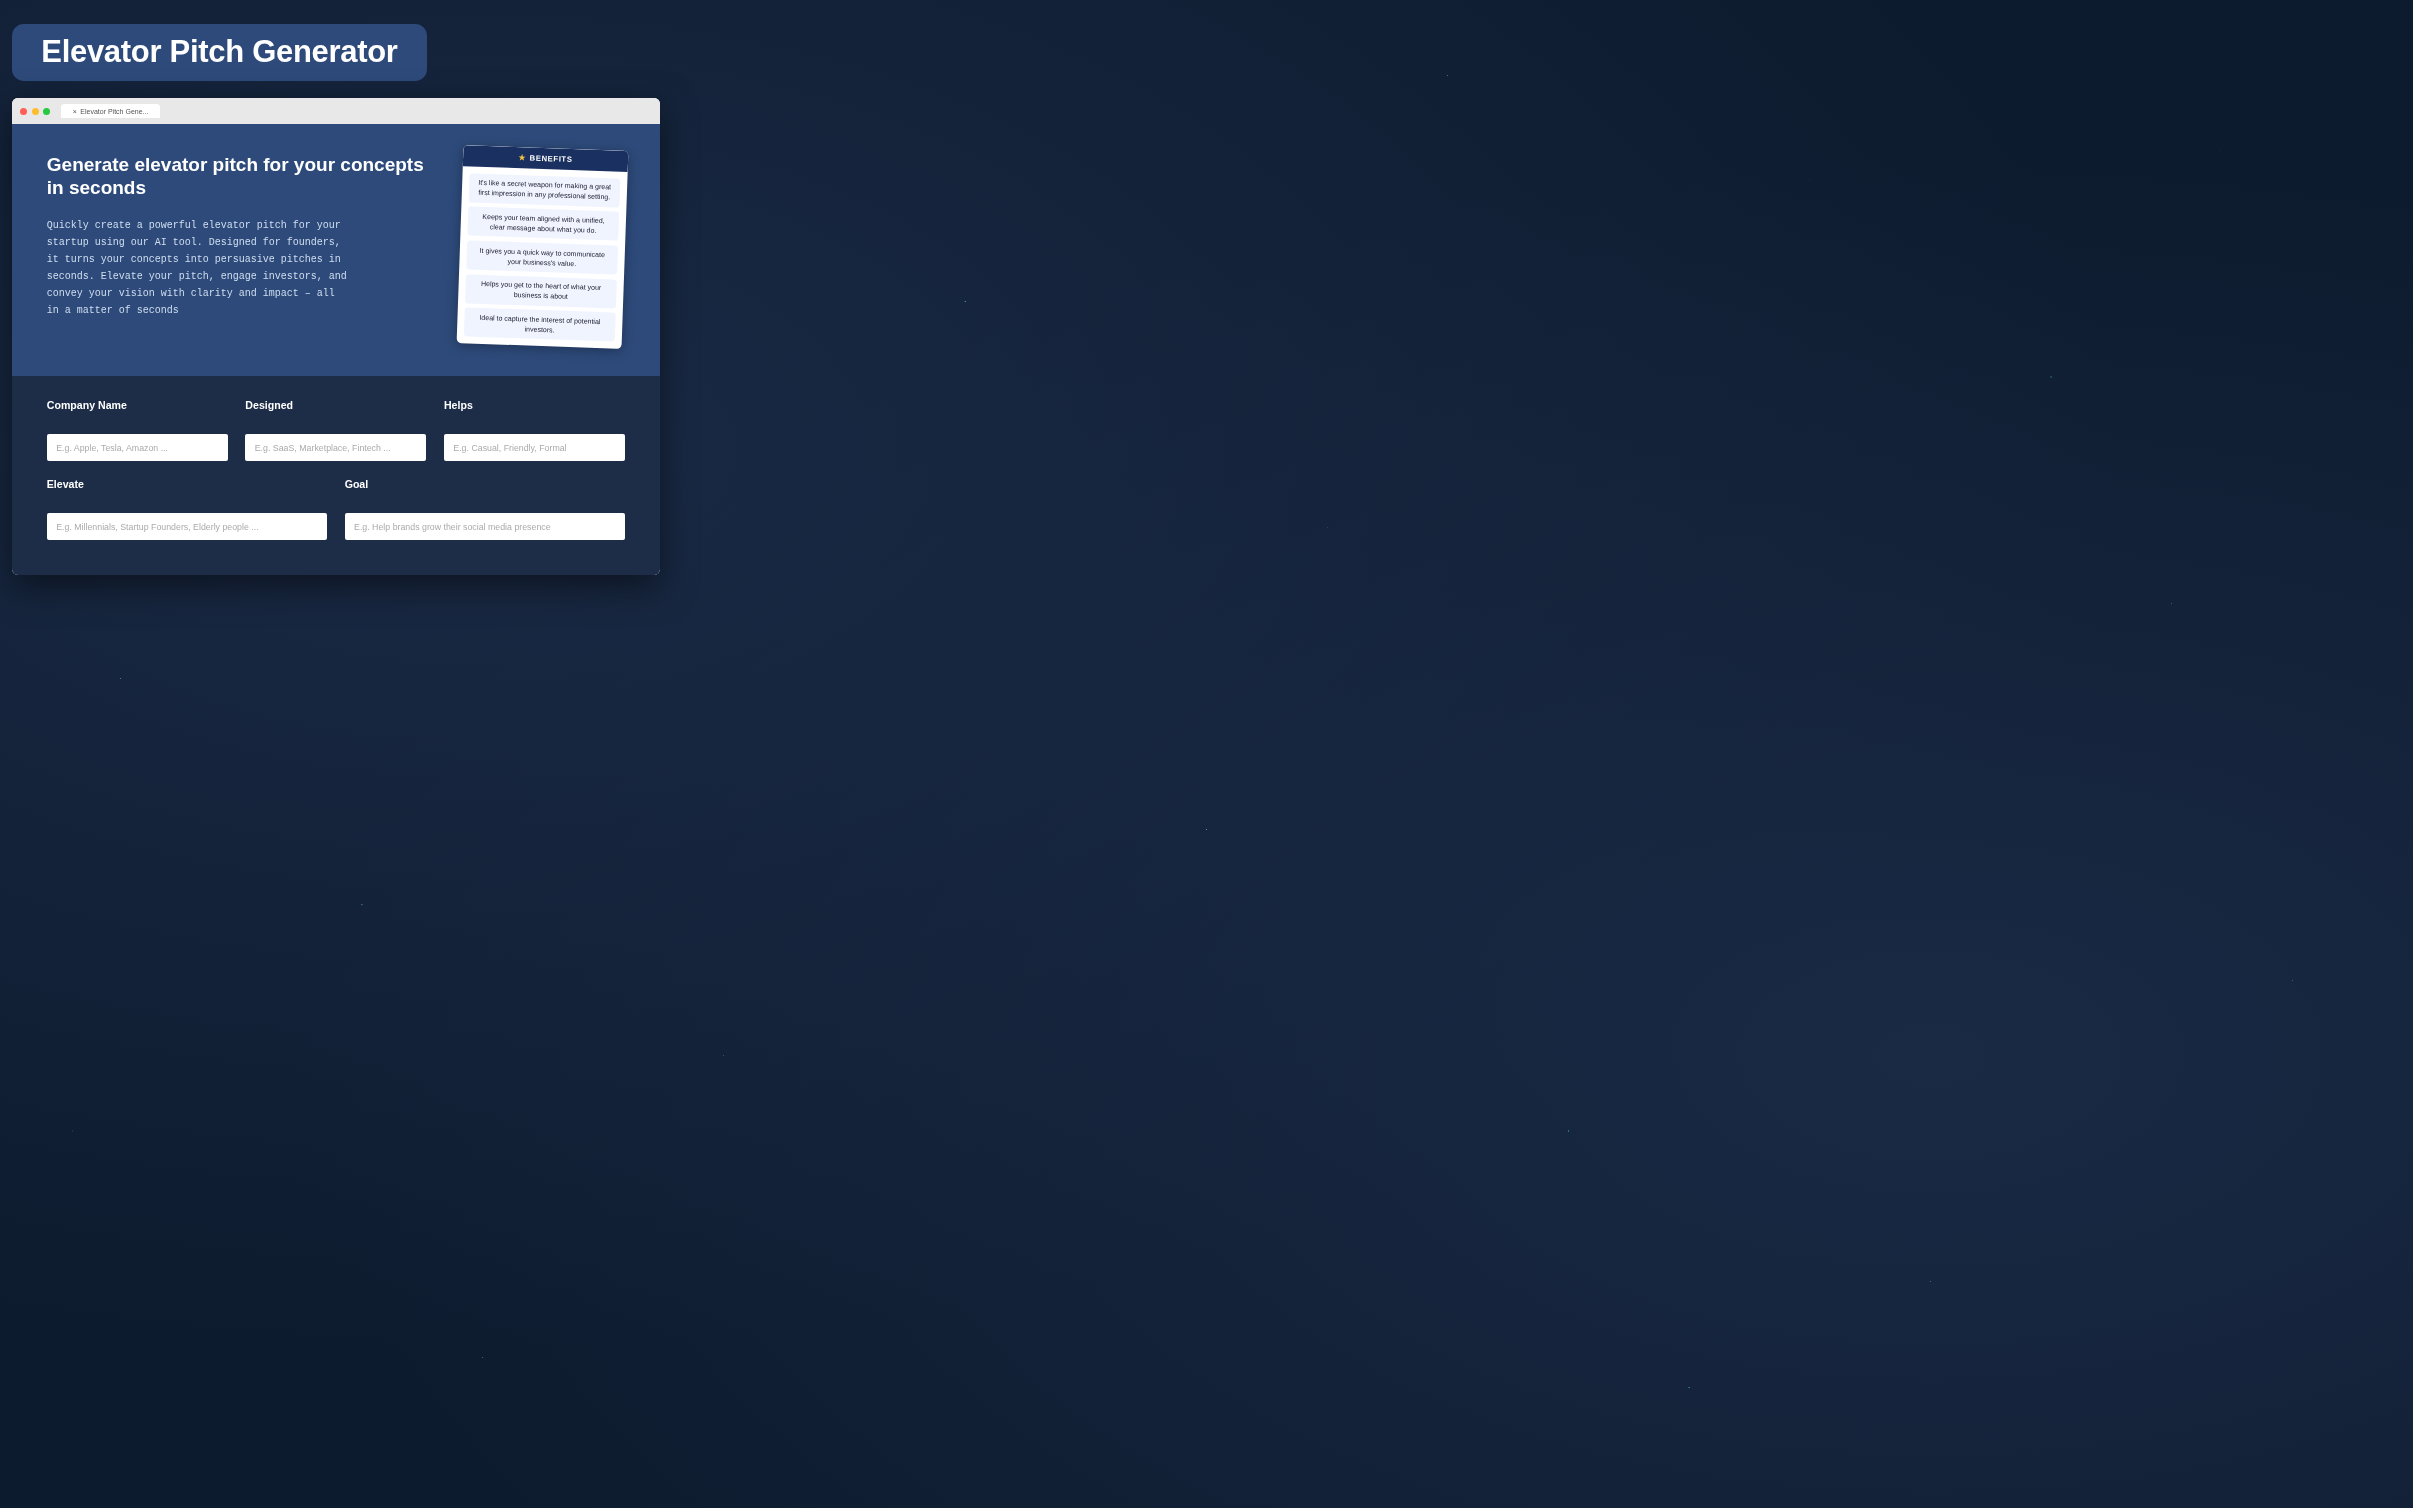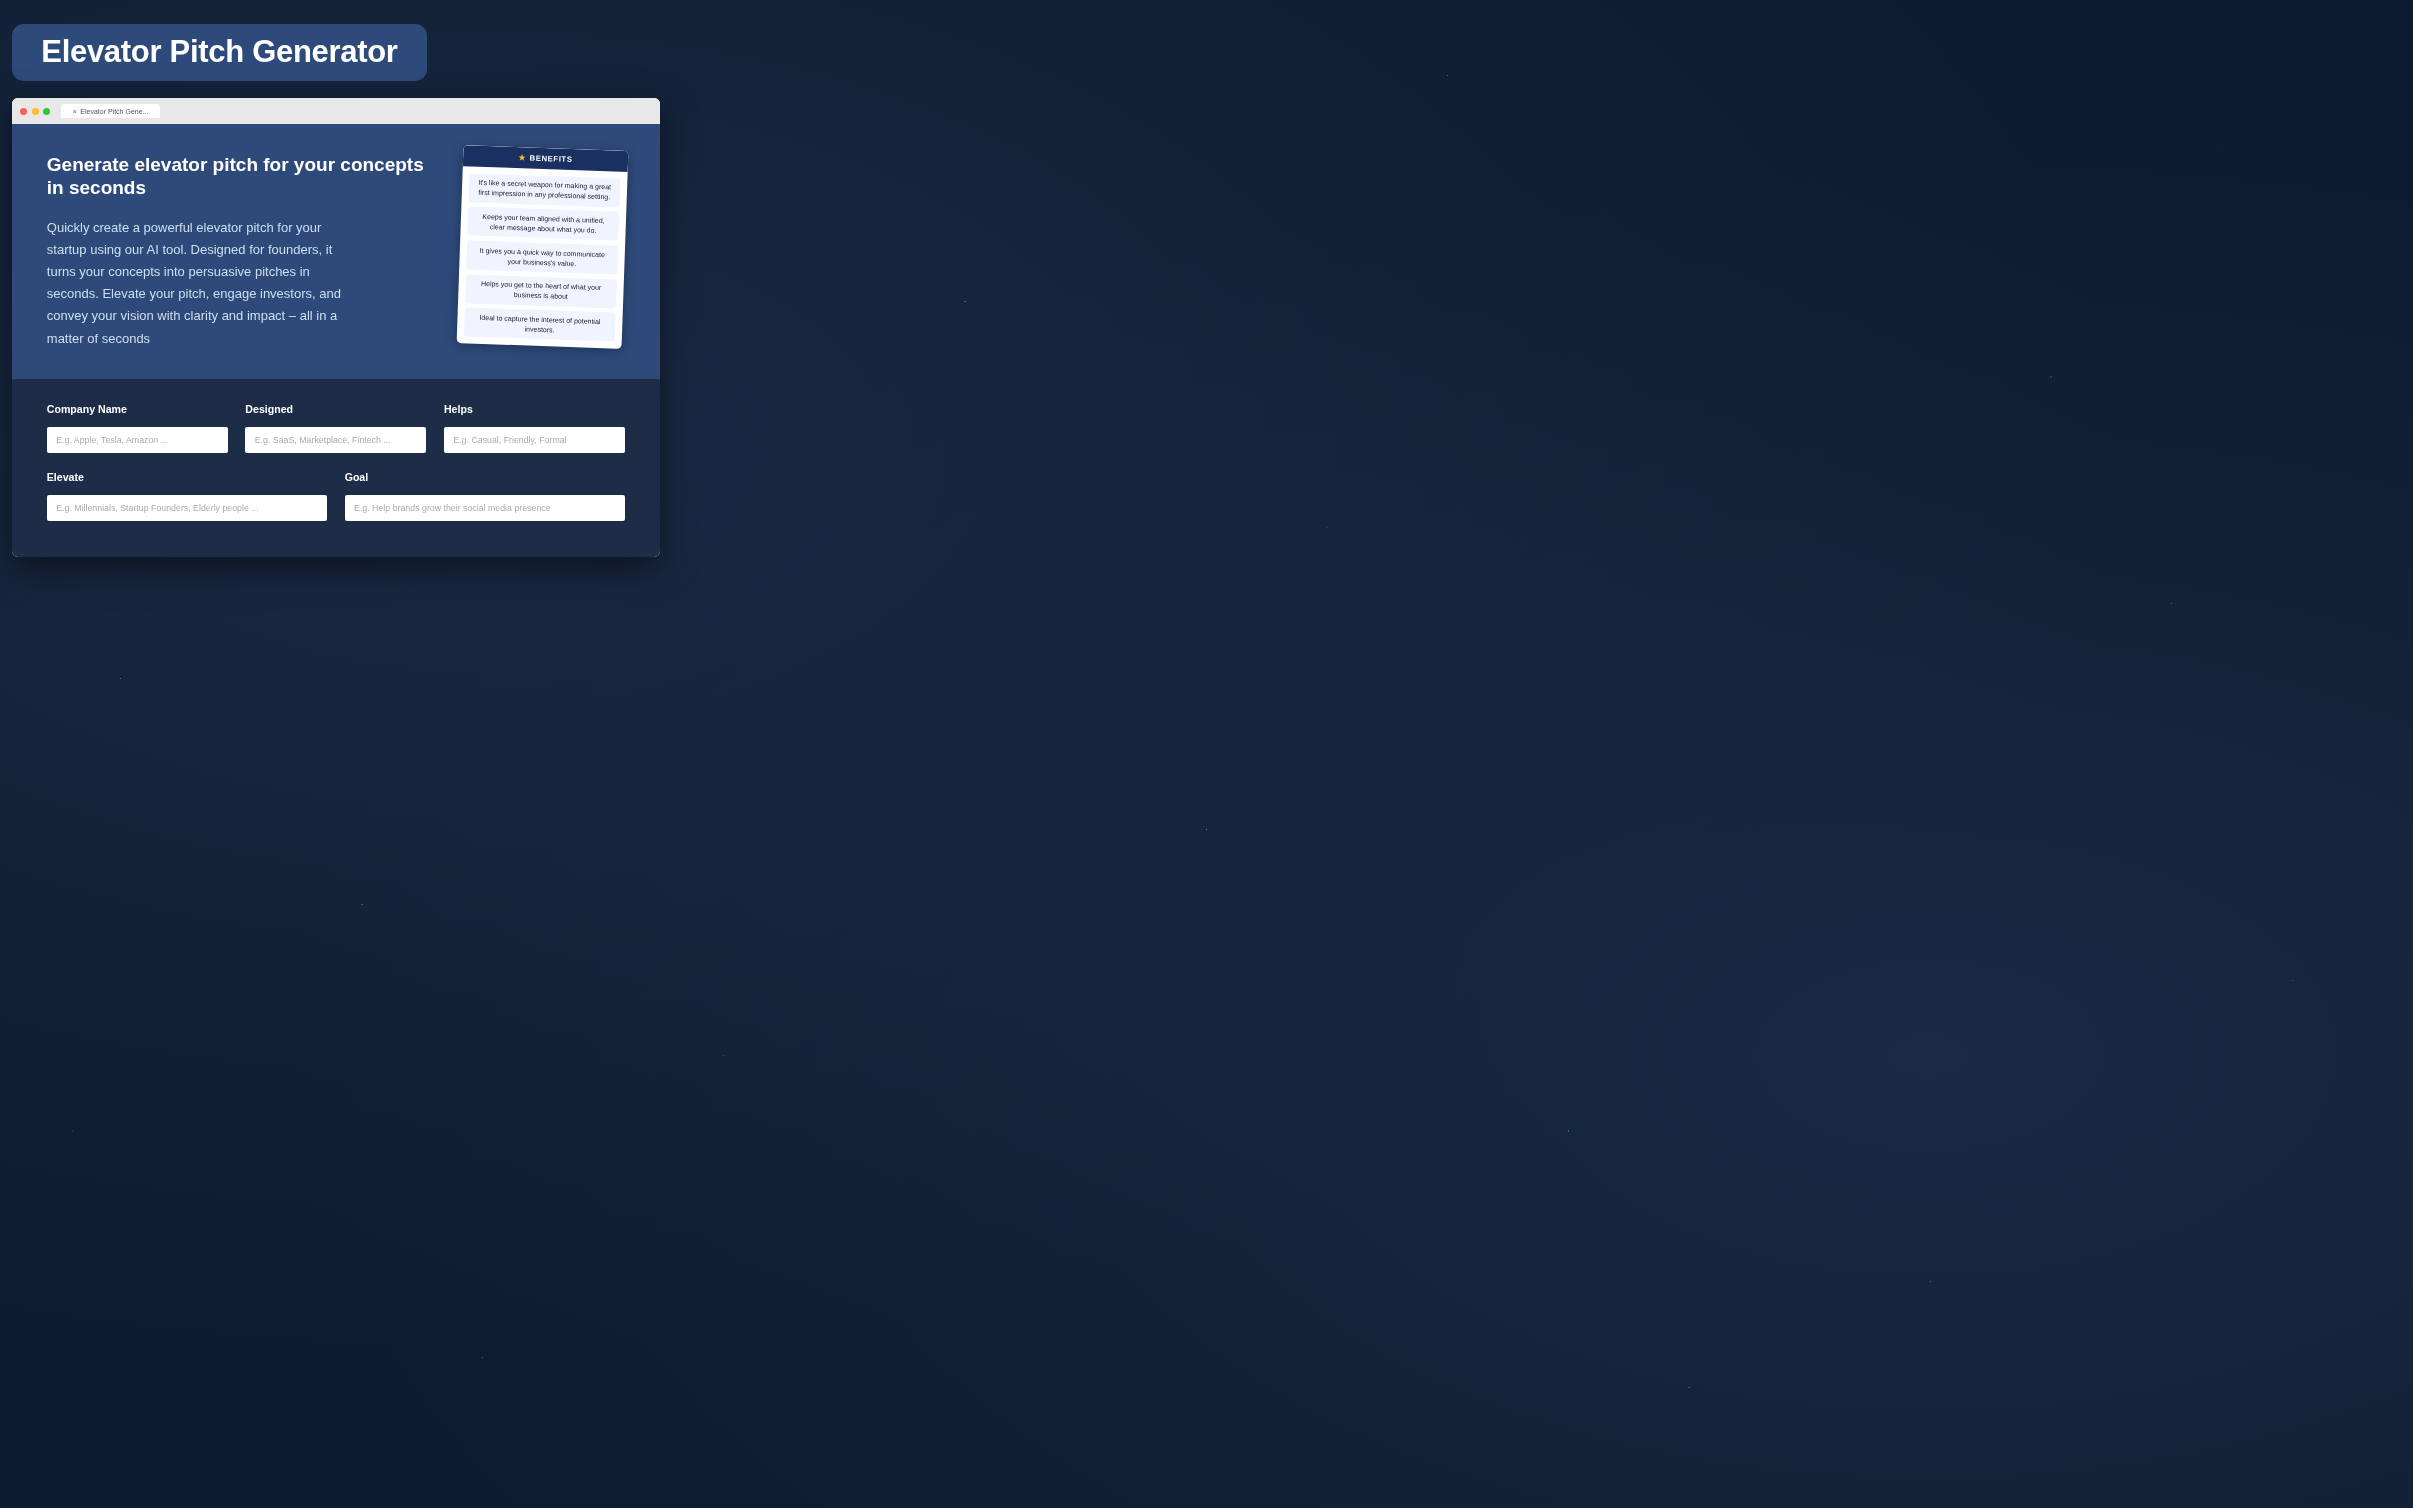--- a/index.html
+++ b/index.html
@@ -125,24 +125,25 @@
     }
 
     .hero-content h2 {
       font-size: 19px;
       font-weight: 700;
       line-height: 1.2;
       margin-bottom: 17.7px;
     }
 
     .hero-content p {
-      font-size: 13px;
+      font-size: 10px;
       line-height: 1.7;
       color: #d0dff0;
       max-width: 306px;
+      font-family: Liberation Mono, monospace;
     }
 
     
     .benefits-card {
       background: #ffffff;
       border-radius: 4.7px;
       overflow: hidden;
       width: 165px;
       flex-shrink: 0;
       box-shadow: 0 2.4px 11.8px rgba(0,0,0,0.3);
@@ -194,21 +195,21 @@
     .form-row {
       display: flex;
       gap: 17.7px;
       margin-bottom: 17.7px;
     }
 
     .form-field {
       flex: 1;
       display: flex;
       flex-direction: column;
-      gap: 12px;
+      gap: 23px;
     }
 
     .form-field label {
       color: #ffffff;
       font-size: 10.6px;
       font-weight: 600;
     }
 
     .form-field input {
       background: #ffffff;

